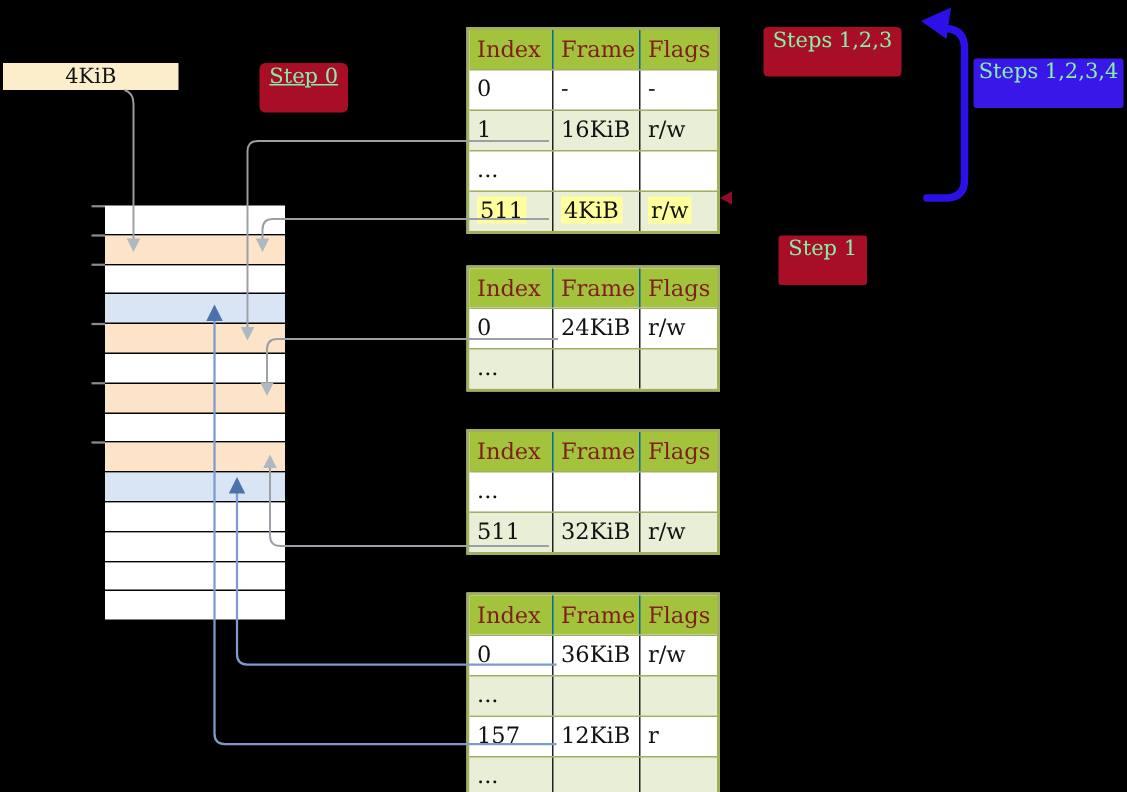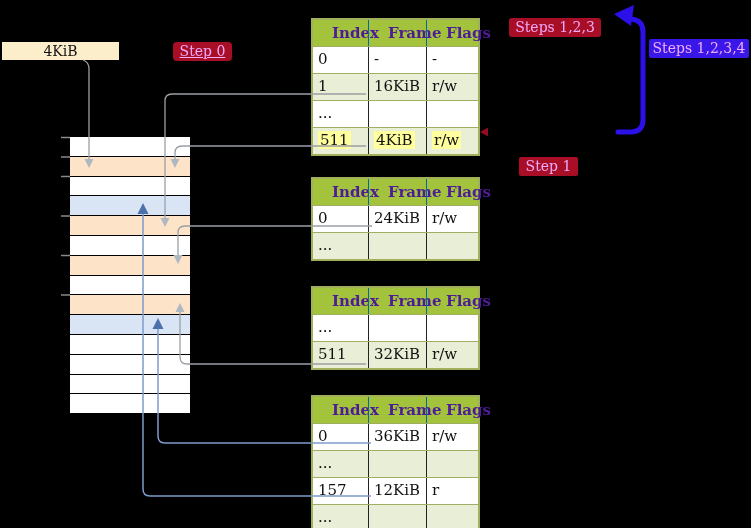--- a/index.html
+++ b/index.html
@@ -2,39 +2,39 @@
 <html><head>
 <meta charset="utf-8">
 <style>
   html,body{margin:0;padding:0;background:#000;}
   .stage{position:relative;width:751px;height:528px;background:#000;overflow:hidden;
          font-family:"DejaVu Serif", serif;}
   
   .size-box{position:absolute;left:2px;top:42px;width:117px;height:18px;background:#fdeecb;
             color:#111;font-size:14px;line-height:18px;text-align:center;}
   
-  .badge{position:absolute;height:19px;line-height:19px;text-align:center;color:#f0abfc;
+  .badge{position:absolute;height:33px;line-height:19px;text-align:center;color:#86efac;
          font-size:14px;border-radius:3px;}
   .badge.red{background:#a90e27;}
   .badge.blue{background:#3a17e9;border-radius:2px;margin-top:21px;}
   .b-step0{left:173px;top:42px;width:59px;border-radius:4px;text-decoration:underline;}
   .b-steps123{left:509px;top:18px;width:92px;}
   .b-steps1234{left:649px;top:18px;width:100px;}
   .b-step4{left:519px;top:157px;width:59px;border-radius:2px;}
   
   .strip{position:absolute;left:70px;top:137px;width:120px;}
   .mrow{height:18.8px;border-bottom:1px solid #000;background:#fff;}
   .mrow.white{background:#ffffff;}
   .mrow.orange{background:#fde3c8;}
   .mrow.blue{background:#d9e5f5;}
   
   .ptable{position:absolute;width:169px;background:#ffffff;border:2px solid #a2b05c;
           box-sizing:border-box;font-size:15px;}
   .thead{display:flex;background:#a4c33c;height:26px;}
-  .th{color:#4c1d95;font-weight:bold;line-height:26px;padding-left:19px;box-sizing:border-box;}
+  .th{color:#7f1d1d;font-weight:normal;line-height:26px;padding-left:5px;box-sizing:border-box;}
   .th + .th{border-left:1px solid #0369a1;}
   .trow{display:flex;height:26px;border-top:1px solid #9fae62;background:#fff;}
   .trow.g{background:#e9efd6;}
   .td{line-height:25px;padding-left:5px;box-sizing:border-box;color:#111;}
   .td + .td{border-left:1px solid #222;}
   .ci{width:55px;} .cf{width:58px;} .cg{width:52px;}
   .hl{background:#ffff9e;padding:0 2px;}
   
   svg.overlay{position:absolute;left:0;top:0;width:751px;height:528px;pointer-events:none;}
   .gline{fill:none;stroke:#9aa0a6;stroke-width:1.3;stroke-linejoin:round;}

